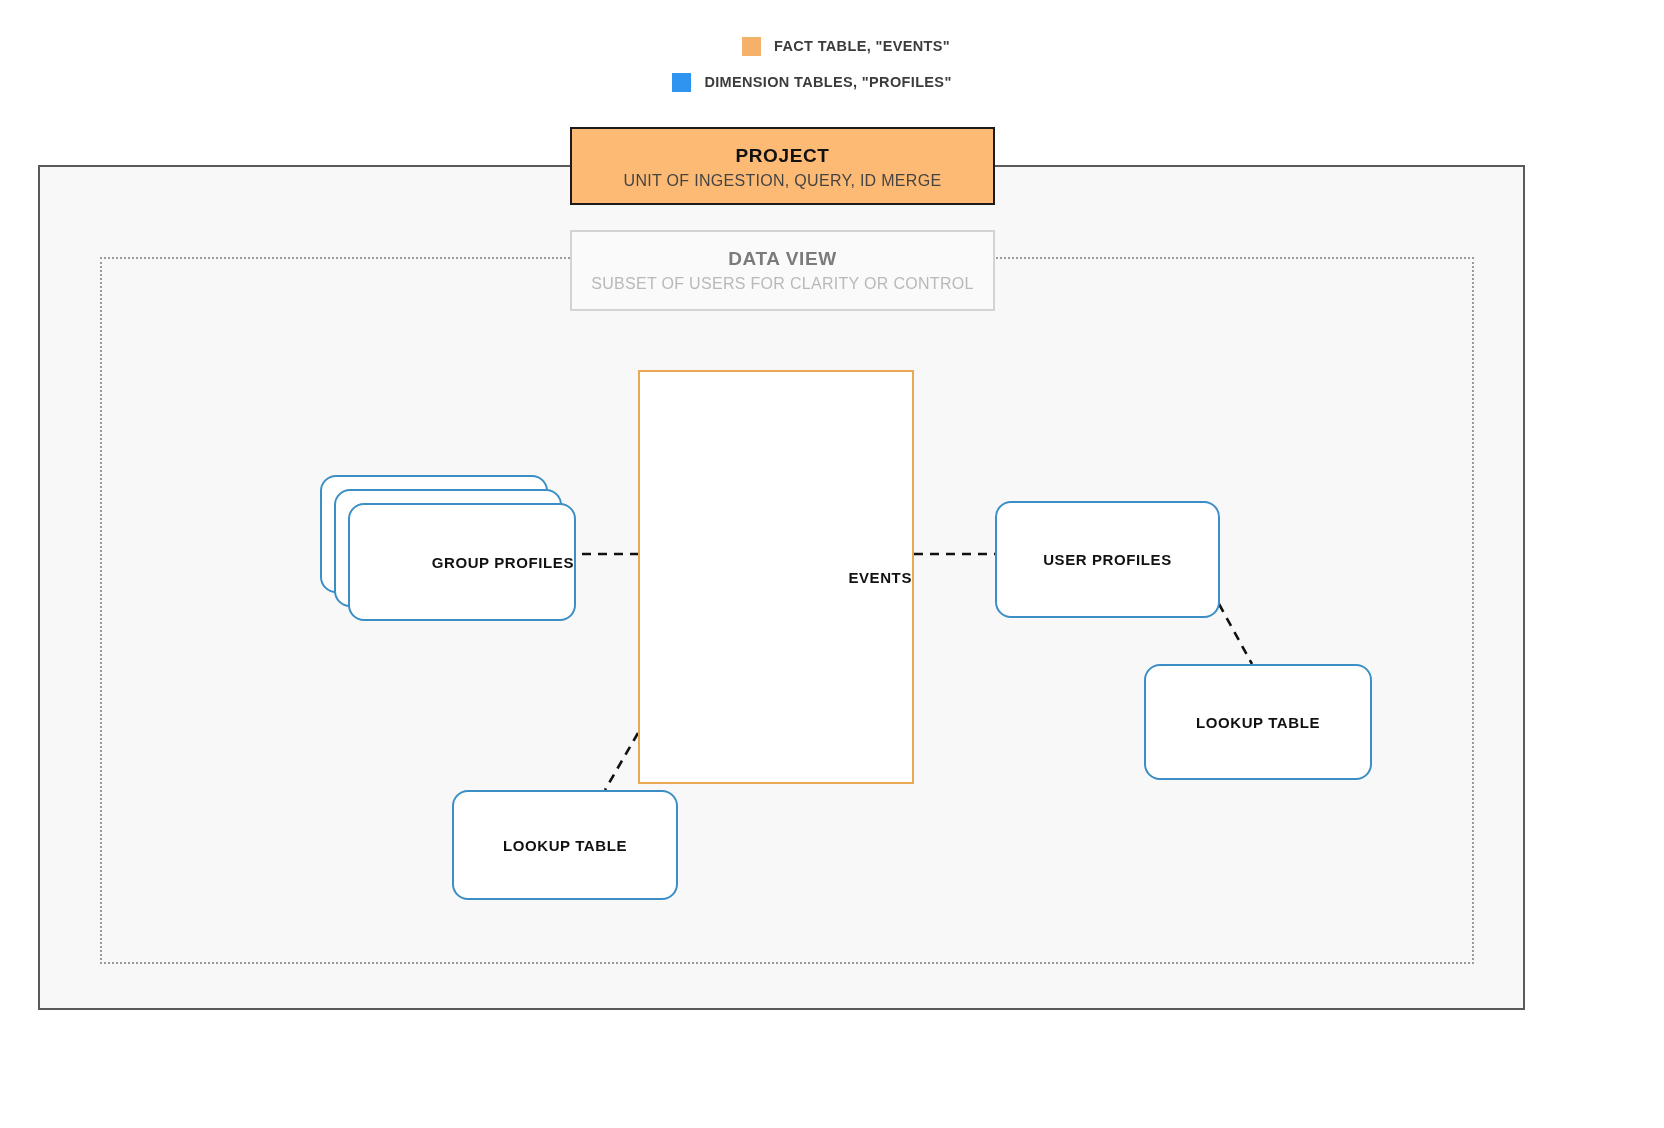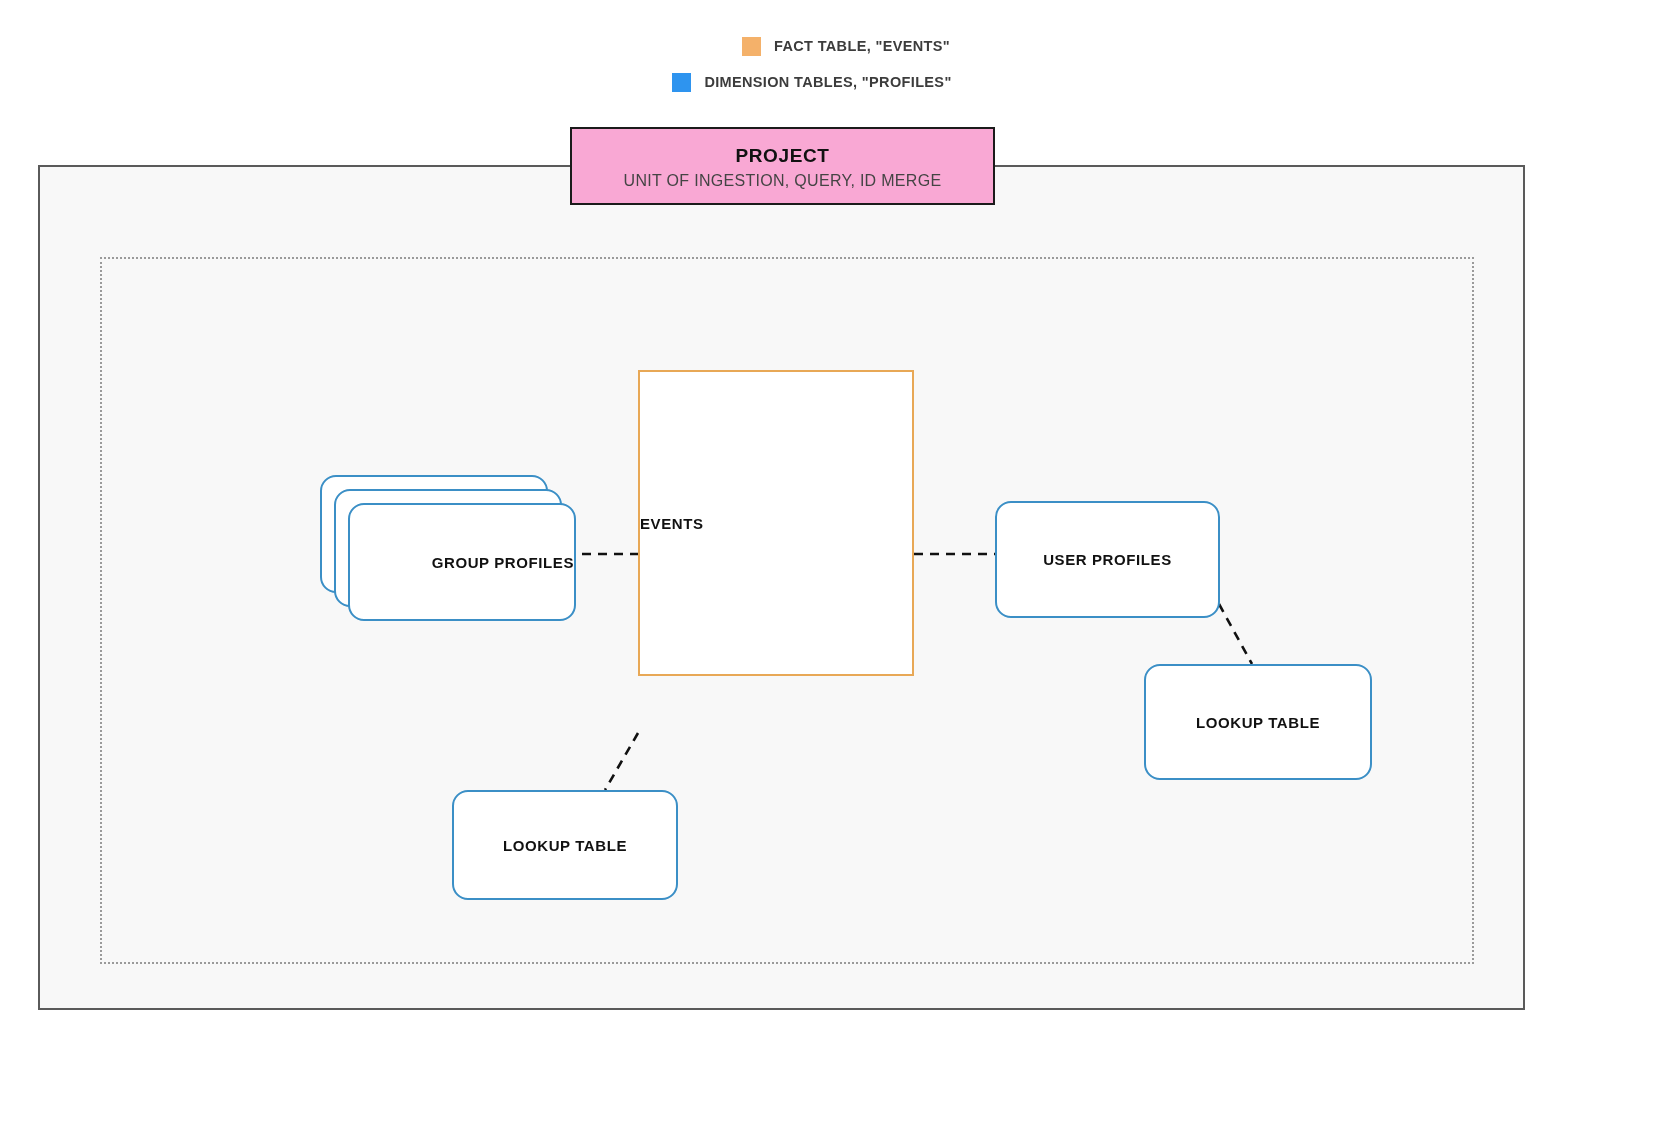--- a/index.html
+++ b/index.html
@@ -72,21 +72,21 @@
     width: 1374px;
     height: 707px;
     border: 2px dotted #9a9a9a;
     box-sizing: border-box;
   }
 
   
   .header-card {
     position: absolute;
     box-sizing: border-box;
-    background: #f9a8d4;
+    background: #fdba74;
     text-align: center;
     padding-top: 14px;
   }
   .header-card .title {
     font-size: 19px;
     font-weight: bold;
     letter-spacing: 0.6px;
     color: #111111;
     line-height: 1.35;
   }
@@ -115,27 +115,27 @@
   }
   .dataview-card .title { color: #7b7b7b; }
   .dataview-card .subtitle { color: #b9b9b9; }
 
   
   .events-box {
     position: absolute;
     left: 638px;
     top: 370px;
     width: 276px;
-    height: 306px;
+    height: 414px;
     background: #ffffff;
     border: 2px solid #e8a856;
     box-sizing: border-box;
     display: flex;
     align-items: center;
-    justify-content: flex-start;
+    justify-content: flex-end;
   }
   .events-box .box-label {
     font-size: 15px;
     font-weight: bold;
     letter-spacing: 0.6px;
     color: #111111;
   }
 
   
   .card {
@@ -229,19 +229,23 @@
     <span class="box-label">USER PROFILES</span>
   </div>
 
   <div class="card lookup-left-card">
     <span class="box-label">LOOKUP TABLE</span>
   </div>
   <div class="card lookup-right-card">
     <span class="box-label">LOOKUP TABLE</span>
   </div>
 
+  <div class="header-card dataview-card">
+    <div class="title">DATA VIEW</div>
+    <div class="subtitle">SUBSET OF USERS FOR CLARITY OR CONTROL</div>
+  </div>
 
   <div class="header-card project-card">
     <div class="title">PROJECT</div>
     <div class="subtitle">UNIT OF INGESTION, QUERY, ID MERGE</div>
   </div>
 
 </div>
 
 </body></html>

